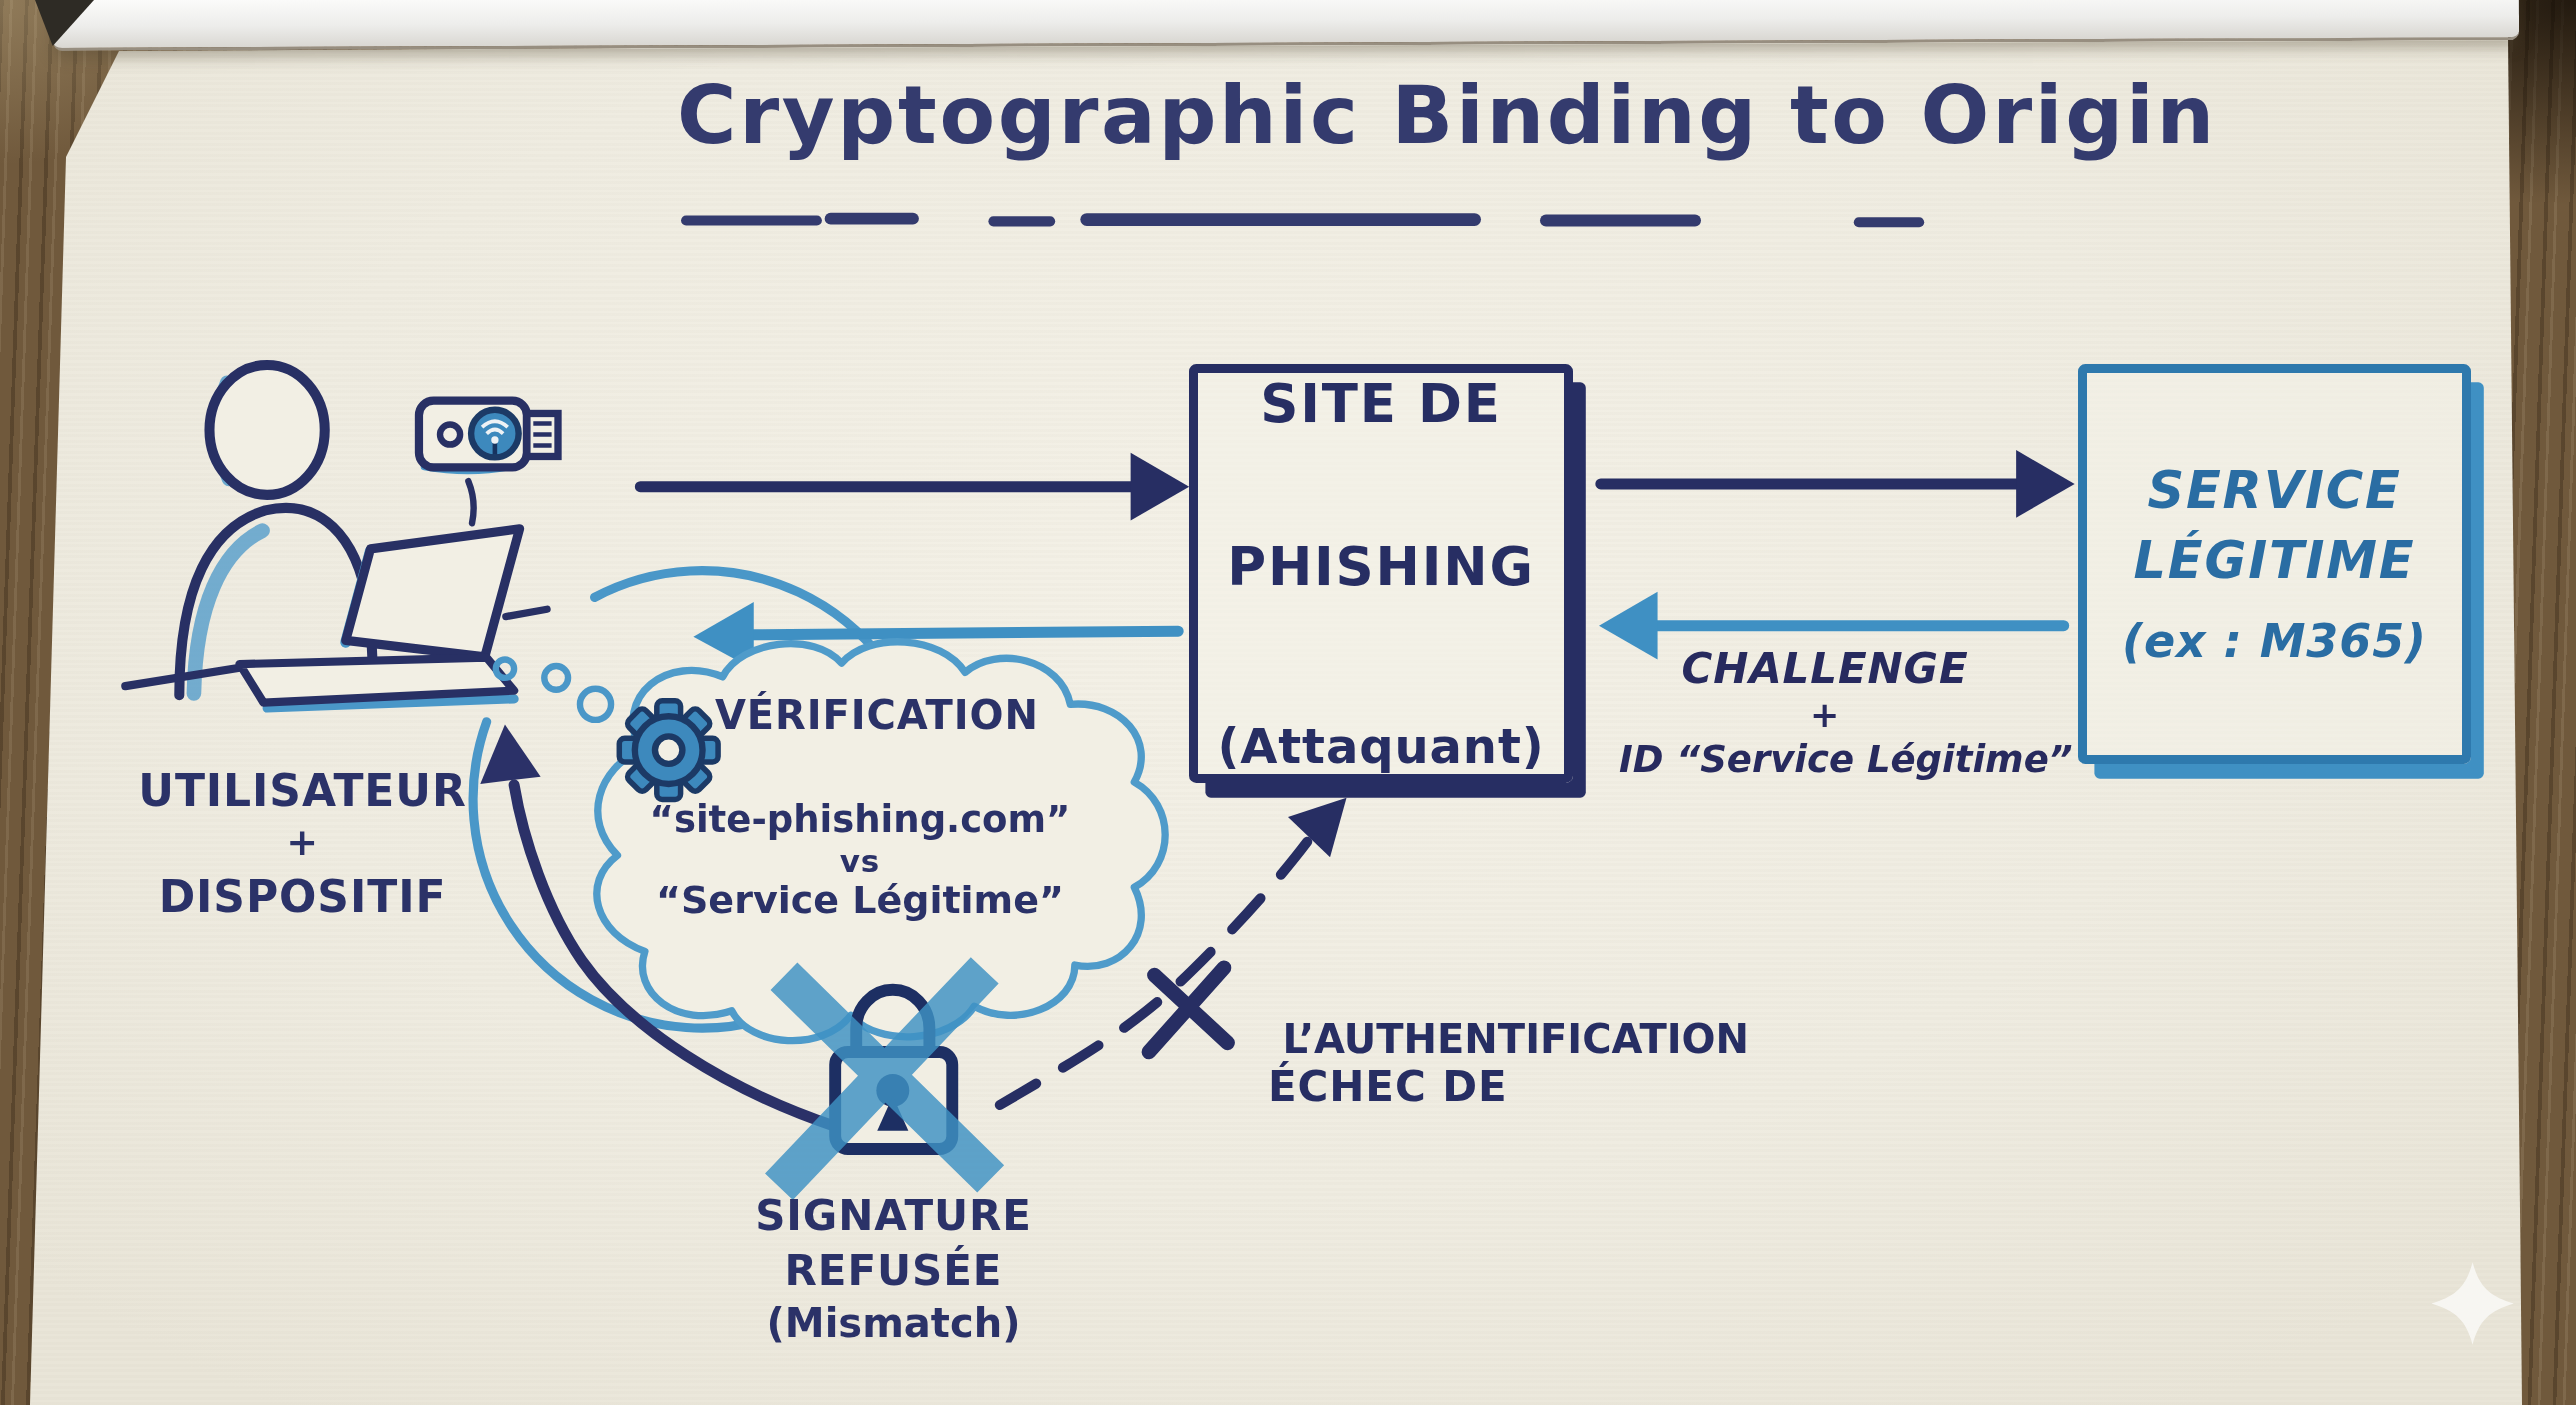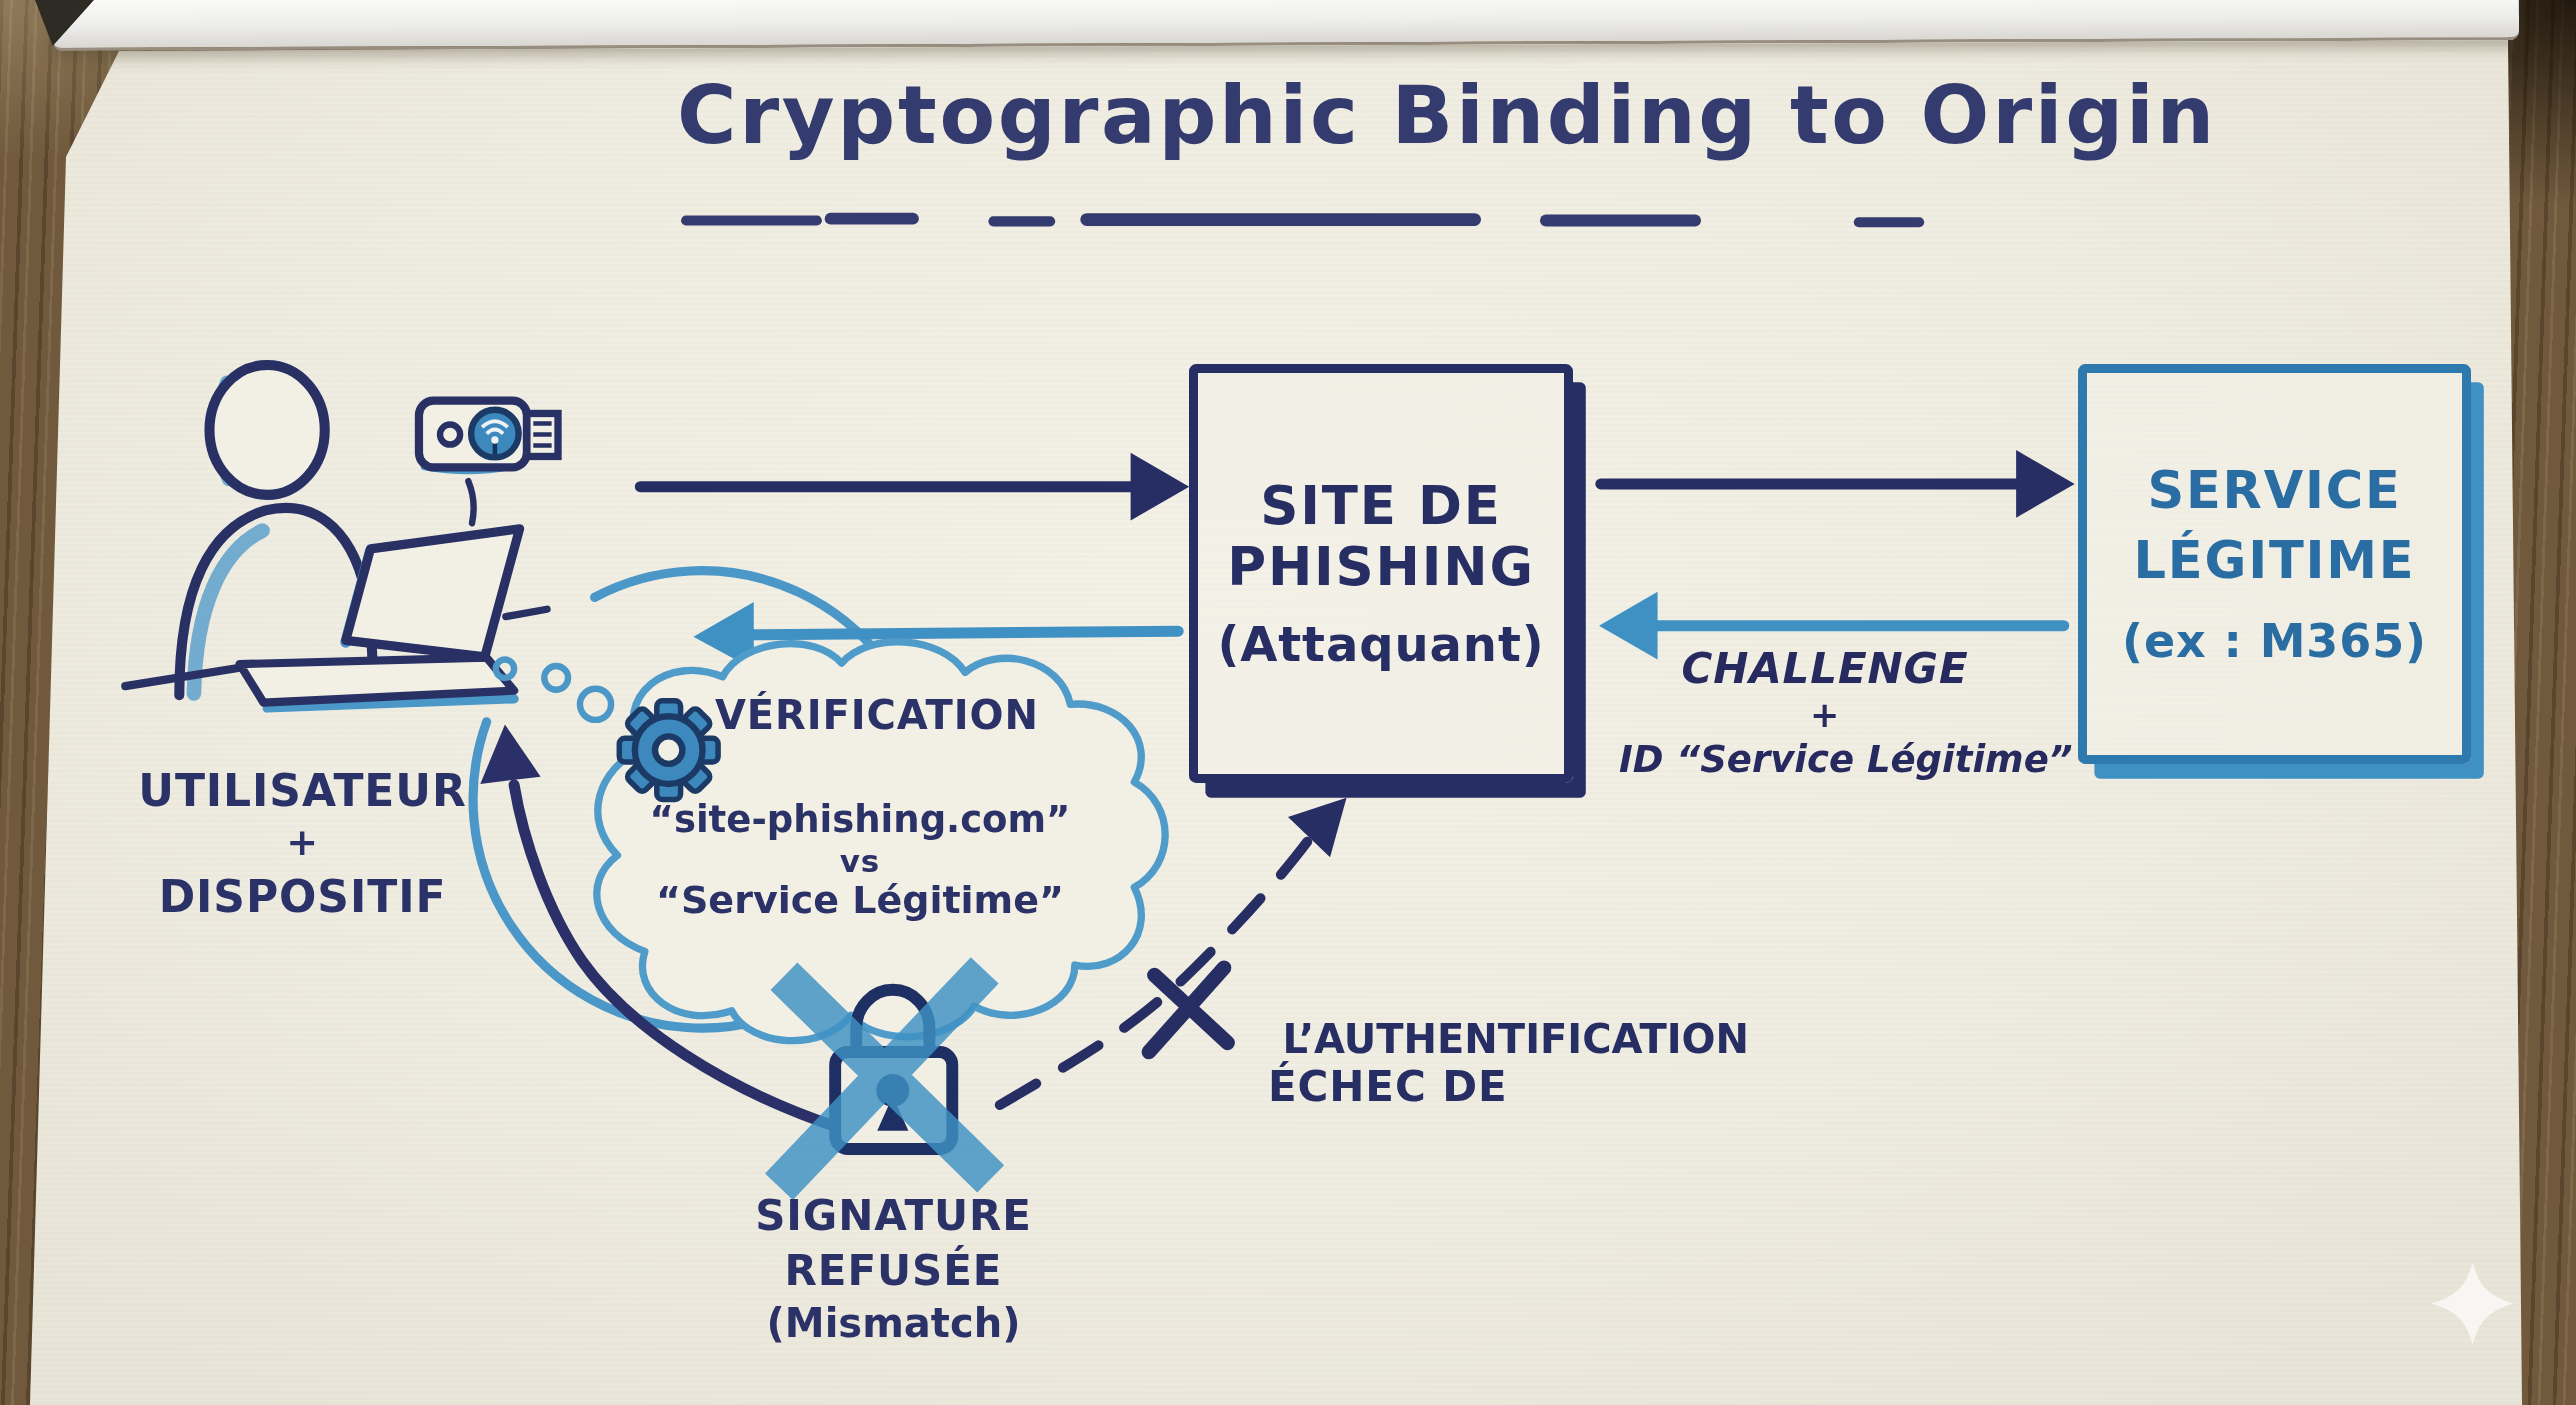--- a/index.html
+++ b/index.html
@@ -35,21 +35,21 @@
   svg.art{position:absolute;inset:0;}
   .lbl{position:absolute;font-weight:bold;color:#2b3268;letter-spacing:0.9px;white-space:nowrap;}
   .ctr{text-align:center;}
   .title{font-size:81px;letter-spacing:2.7px;color:#343b6e;}
   .box{
     position:absolute;box-sizing:border-box;border-radius:7.3px;
     display:flex;flex-direction:column;align-items:center;justify-content:center;
     background:rgba(244,241,231,.6);
   }
   .box .l{font-weight:bold;letter-spacing:1.8px;}
-  .phish{border:9.1px solid #272e63;box-shadow:14.6px 16.5px 0 -1.8px #272e63;color:#272e63;}
+  .phish{border:9.1px solid #272e63;box-shadow:14.6px 16.5px 0 -1.8px #272e63;color:#272e63;justify-content:space-between;}
   .serv{border:9.1px solid #2e79ad;box-shadow:14.6px 16.5px 0 -1.8px #3f90c3;color:#2a6da3;}
 </style>
 </head>
 <body>
 
 <div class="scene">
 
   <div class="paper"></div>
   <div class="page-curl"></div>
   <div class="cover-corner"></div>
@@ -189,21 +189,21 @@
   </svg>
 
   <div class="lbl ctr title" style="left:677px;top:68px;width:1235px;">Cryptographic Binding to Origin</div>
 
   <div class="box phish" style="left:1189px;top:364px;width:384px;height:419px;">
     <div class="l" style="font-size:53px;">SITE DE</div>
     <div class="l" style="font-size:53px;margin-top:0;">PHISHING</div>
     <div class="l" style="font-size:48px;margin-top:18.3px;letter-spacing:0.9px;">(Attaquant)</div>
   </div>
 
-  <div class="box serv" style="left:2078px;top:364px;width:393px;height:400px;">
+  <div class="box serv" style="left:2078px;top:364px;width:393px;height:400px;font-style:italic;">
     <div class="l" style="font-size:51px;">SERVICE</div>
     <div class="l" style="font-size:51px;margin-top:11px;">LÉGITIME</div>
     <div class="l" style="font-size:46px;margin-top:24px;letter-spacing:0.9px;">(ex : M365)</div>
   </div>
 
   <div class="lbl ctr" style="left:101px;top:765px;width:403px;">
     <div style="font-size:44px;">UTILISATEUR</div>
     <div style="font-size:38px;margin-top:3.7px;">+</div>
     <div style="font-size:44px;margin-top:7px;">DISPOSITIF</div>
   </div>

